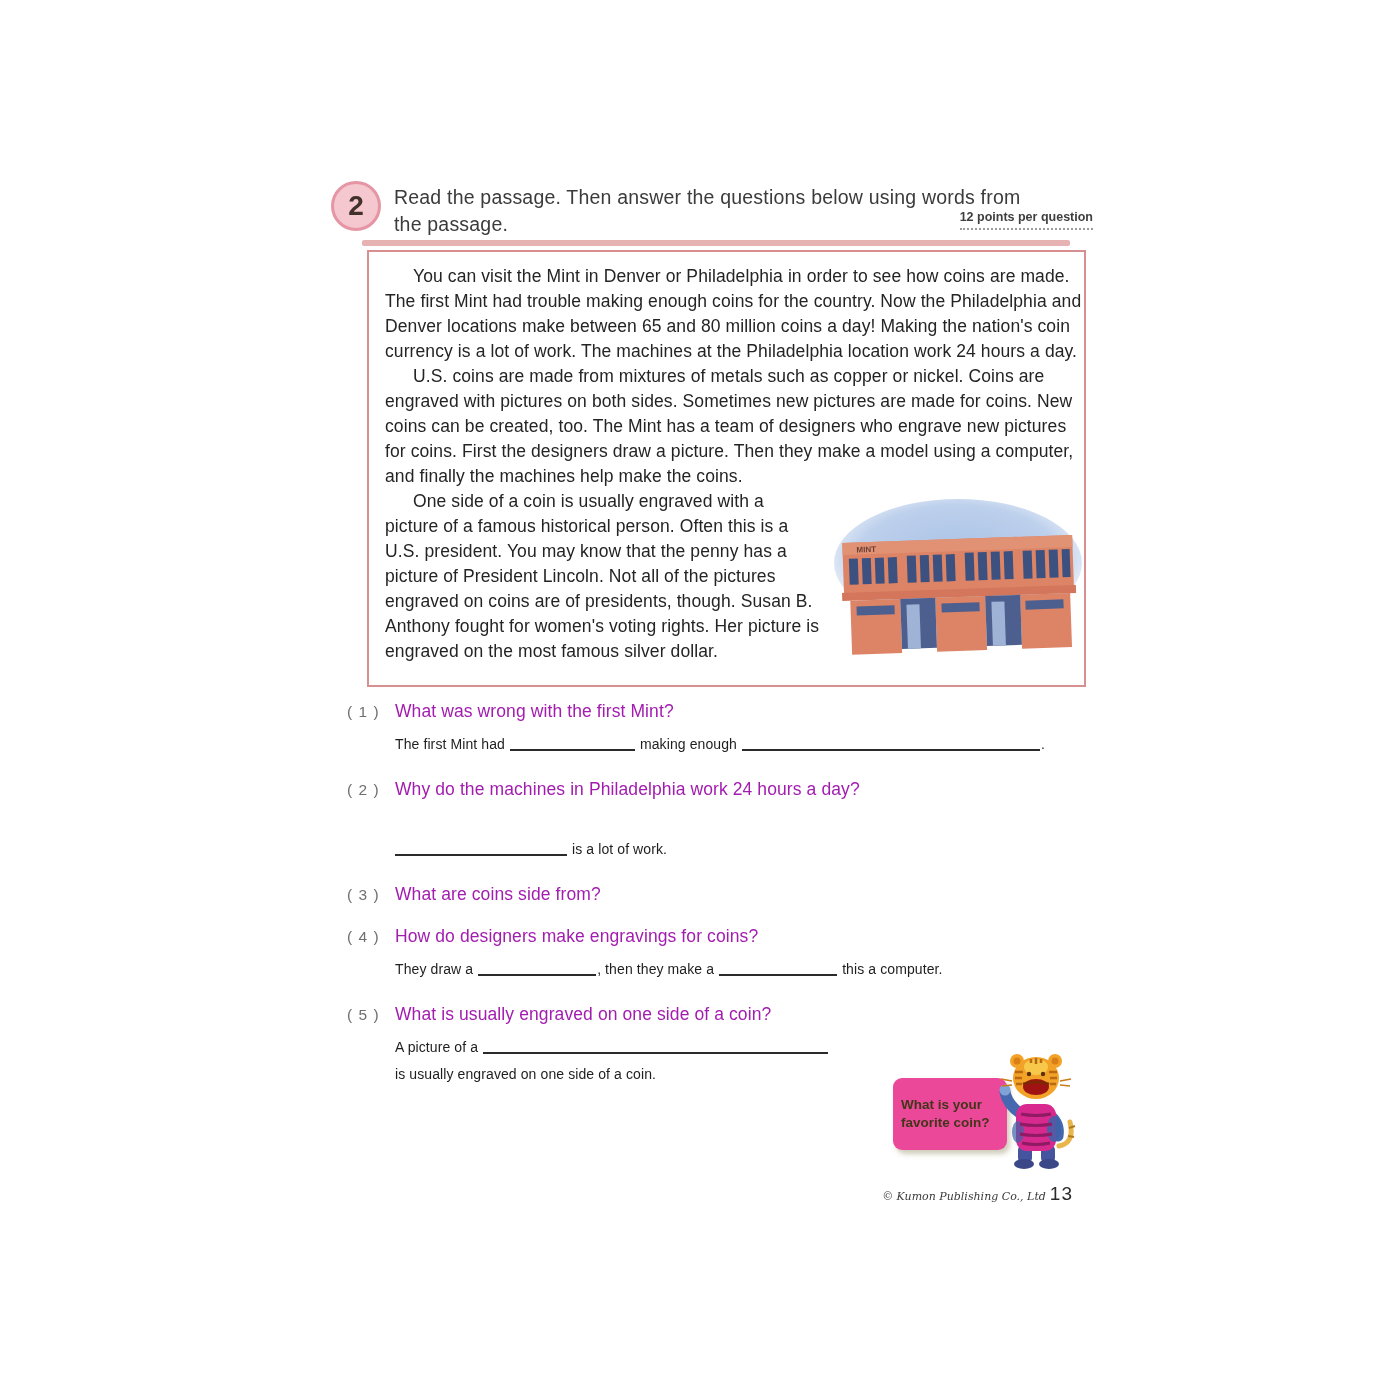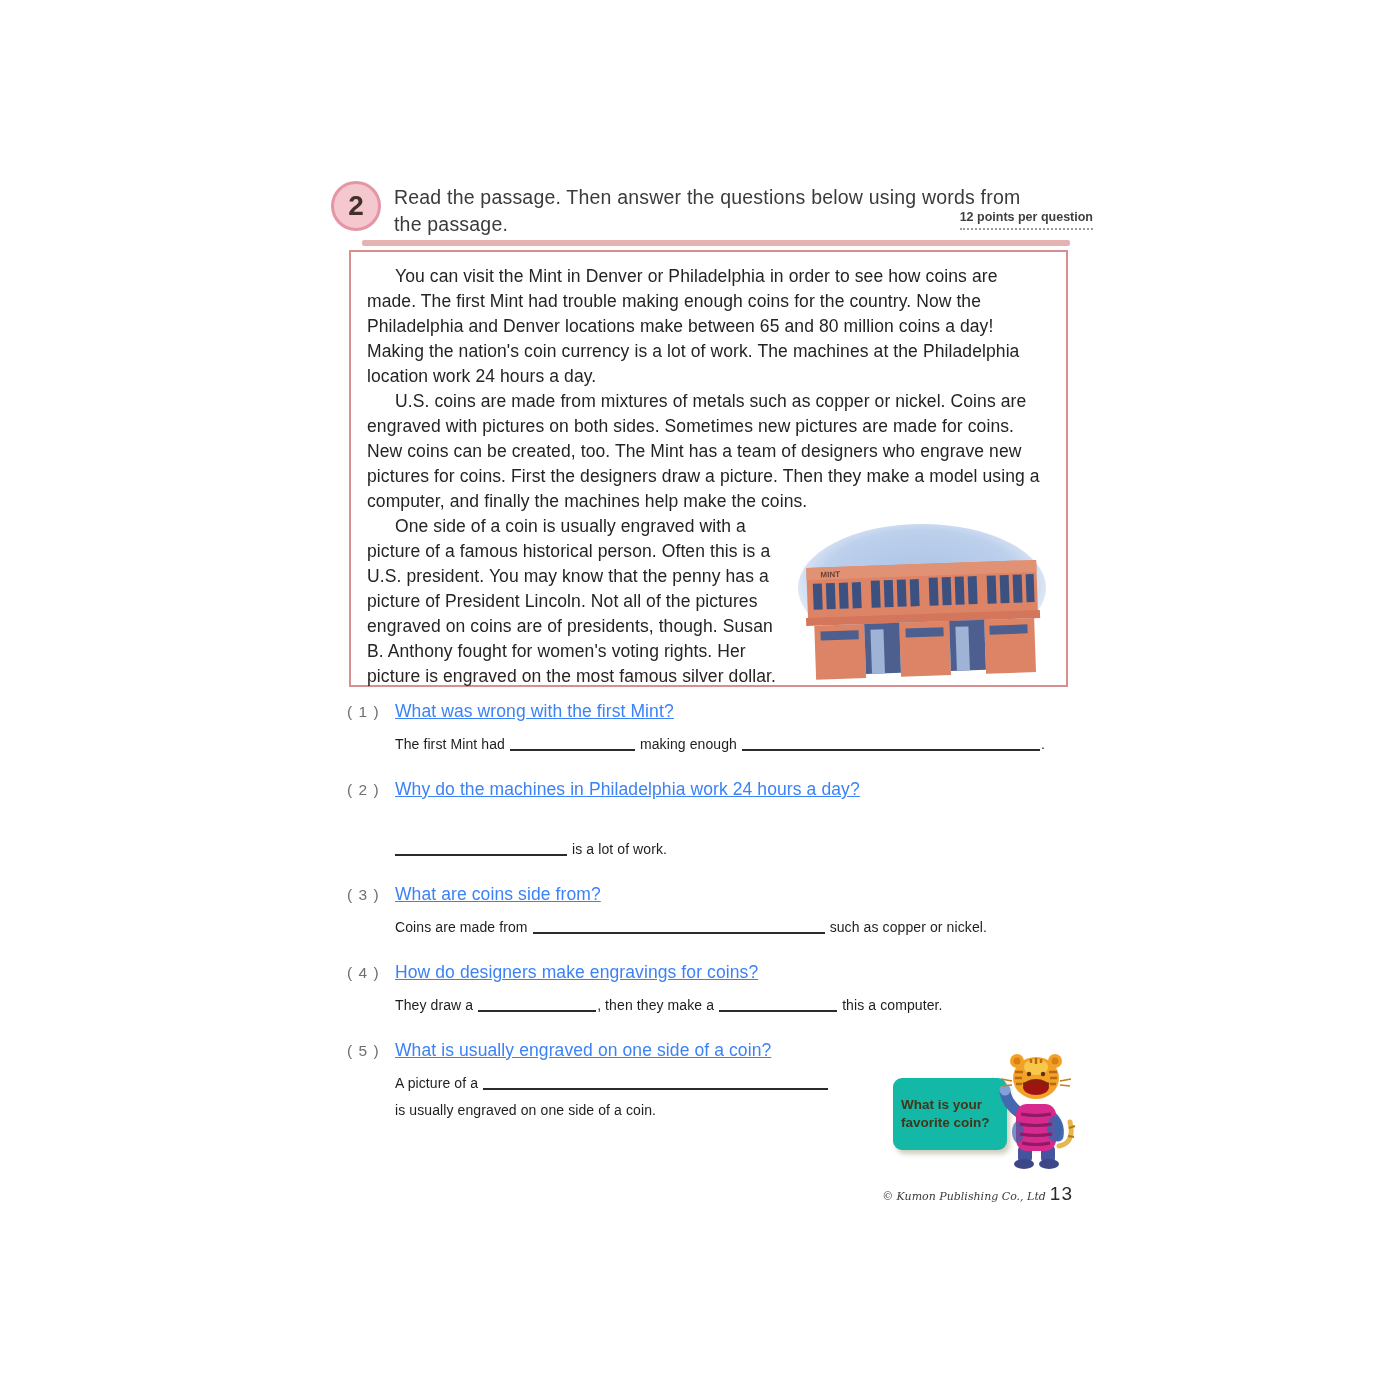--- a/index.html
+++ b/index.html
@@ -26,50 +26,50 @@
     display: inline-block; font-size: 12.5px; font-weight: bold; color: #3f3f3f;
     border-bottom: 2px dotted #9a9a9a; padding-bottom: 4px;
   }
 
   
   .top-stripe {
     position: absolute; left: 362px; top: 240px; width: 708px; height: 6px;
     background: #e2a4a4; border-radius: 2px; opacity: 0.85;
   }
   .passage-box {
-    position: absolute; left: 349px; top: 250px; width: 719px; height: 437px;
-    border: 2px solid #d88f8f; background: #fff; padding: 12px 18px 8px 16px;
+    position: absolute; left: 367px; top: 250px; width: 719px; height: 437px;
+    border: 2px solid #d88f8f; background: #fff; padding: 12px 0 8px 16px;
   }
   .passage-box p {
     margin: 0; font-size: 17.5px; line-height: 25px; color: #242424;
     text-indent: 1.6em; letter-spacing: 0.1px;
   }
   .mint-art {
     float: right; width: 252px; height: 168px; margin: 2px 0 0 12px;
   }
 
   
   .questions { position: absolute; left: 347px; top: 701px; width: 730px; }
   .q { display: flex; margin-bottom: 21px; }
   .q-num { width: 48px; flex: none; font-size: 15.5px; color: #6f6f6f; letter-spacing: 1px; padding-top: 2px; }
   .q-body { flex: 1; }
-  .q-prompt { font-size: 17.5px; color: #3b82f6; letter-spacing: 0.1px; text-decoration: underline; }
+  .q-prompt { font-size: 17.5px; color: #a21caf; letter-spacing: 0.1px; }
   .q-ans { margin-top: 9px; font-size: 14px; color: #1e1e1e; line-height: 27px; letter-spacing: 0.1px; }
   .blank {
     display: inline-block; border-bottom: 2px solid #2b2b2b; height: 15px;
     vertical-align: -2px; margin: 0 5px;
   }
   .blank.tight-r { margin-right: 1px; }
   .w125 { width: 125px; } .w300 { width: 298px; } .w170 { width: 172px; }
   .w295 { width: 292px; } .w118 { width: 118px; } .w345 { width: 345px; }
 
   
   .bubble {
     position: absolute; left: 893px; top: 1078px; width: 114px; height: 72px;
-    background: #14b8a6; border-radius: 9px;
+    background: #ec4899; border-radius: 9px;
     box-shadow: 3px 4px 5px rgba(120,110,60,0.35);
     display: flex; align-items: center; justify-content: center;
     padding: 6px 8px;
   }
   .bubble span { font-size: 13.5px; font-weight: bold; color: #43351a; line-height: 18px; }
   .tiger { position: absolute; left: 997px; top: 1050px; width: 82px; height: 122px; }
 
   
   .footer { position: absolute; top: 1183px; right: 327px; display: flex; align-items: baseline; gap: 4px; }
   .copyright { font-family: "DejaVu Serif", serif; font-style: italic; font-size: 11px; color: #3a3a3a; }
@@ -165,23 +165,20 @@
           <br>
           <span class="blank w170" style="margin-left:0"></span><span>is a lot of work.</span>
         </div>
       </div>
     </div>
 
     <div class="q">
       <div class="q-num">( 3 )</div>
       <div class="q-body">
         <div class="q-prompt">What are coins side from?</div>
-        <div class="q-ans">
-          <span>Coins are made from</span><span class="blank w295"></span><span>such as copper or nickel.</span>
-        </div>
       </div>
     </div>
 
     <div class="q">
       <div class="q-num">( 4 )</div>
       <div class="q-body">
         <div class="q-prompt">How do designers make engravings for coins?</div>
         <div class="q-ans">
           <span>They draw a</span><span class="blank w118 tight-r"></span><span>, then they make a</span><span class="blank w118"></span><span>this a computer.</span>
         </div>

